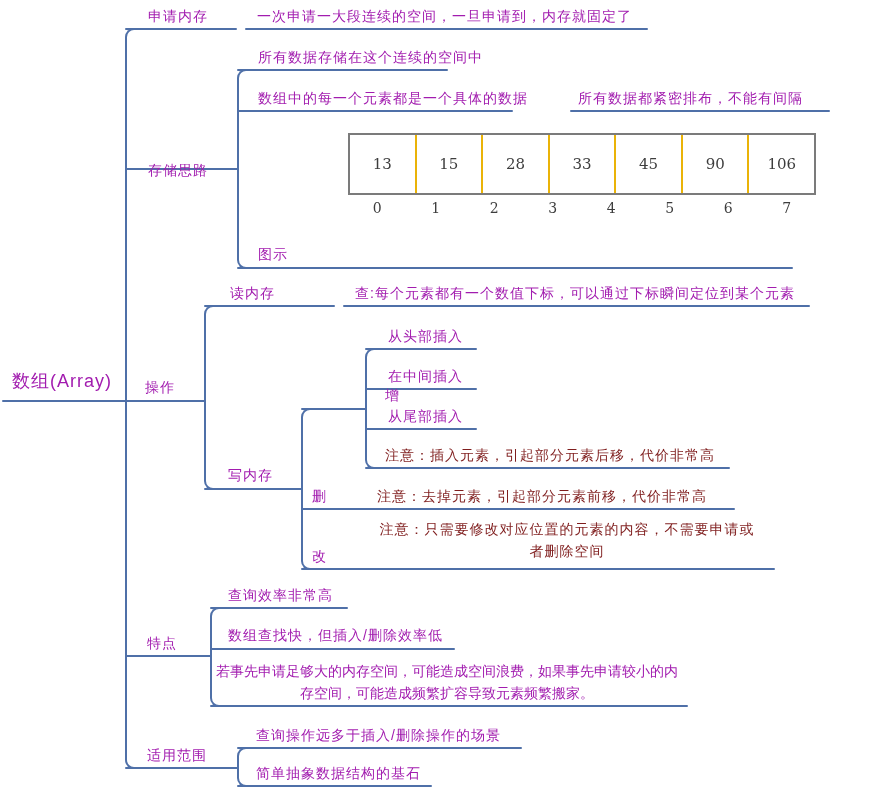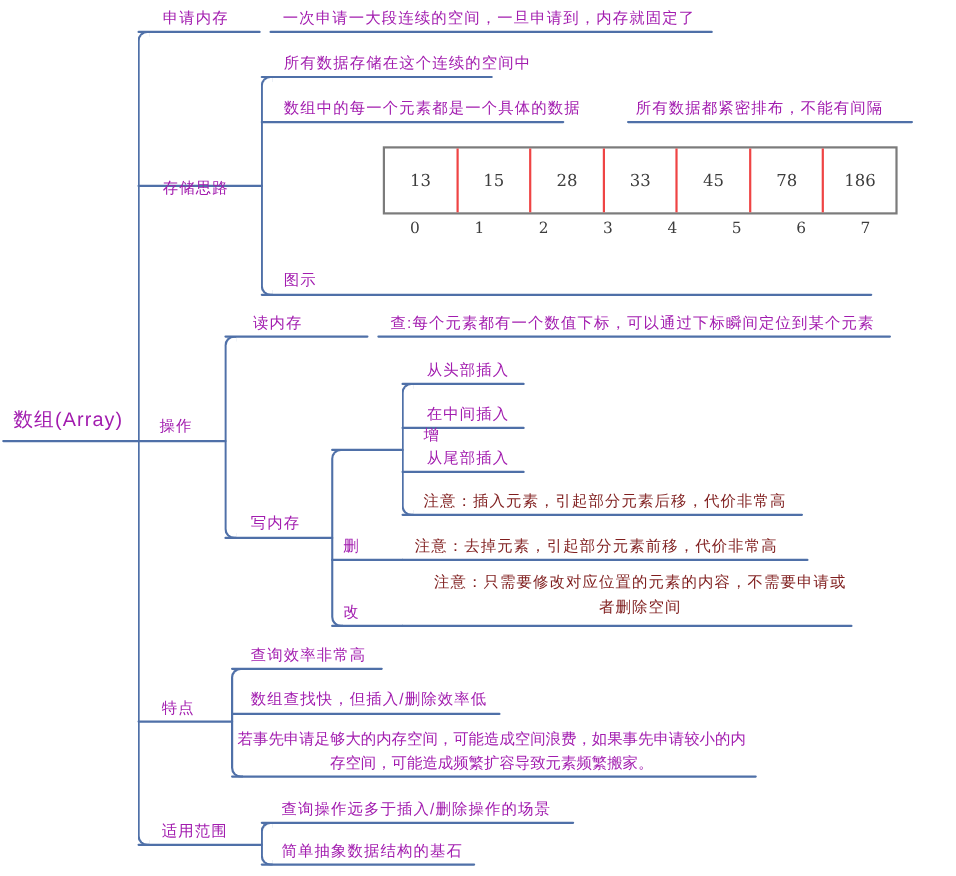--- a/index.html
+++ b/index.html
@@ -44,21 +44,21 @@
     left:348px;top:133px;
     width:468px;height:62px;
     display:flex;
     box-sizing:border-box;
     border:2px solid #7b7b7b;
     background:#ffffff;
   }
   .acell{
     flex:1;
     display:flex;align-items:center;justify-content:center;
-    border-right:2px solid #ef4444;
+    border-right:2px solid #eab308;
     font-family:"DejaVu Serif", serif;
     font-size:15px;
     color:#3d3d3d;
   }
   .acell:last-child{border-right:none;}
   .aindex{
     position:absolute;
     left:348px;top:200px;
     width:468px;
     display:flex;
@@ -123,22 +123,22 @@
   <div class="t" style="left:258px;top:89px;">数组中的每一个元素都是一个具体的数据</div>
   <div class="t" style="left:578px;top:89px;">所有数据都紧密排布，不能有间隔</div>
   <div class="t" style="left:258px;top:245px;">图示</div>
 
   <div class="atable">
     <div class="acell">13</div>
     <div class="acell">15</div>
     <div class="acell">28</div>
     <div class="acell">33</div>
     <div class="acell">45</div>
-    <div class="acell">78</div>
-    <div class="acell">186</div>
+    <div class="acell">90</div>
+    <div class="acell">106</div>
   </div>
   <div class="aindex">
     <span>0</span>
     <span>1</span>
     <span>2</span>
     <span>3</span>
     <span>4</span>
     <span>5</span>
     <span>6</span>
     <span>7</span>
@@ -152,21 +152,21 @@
   <div class="t" style="left:385px;top:386px;">增</div>
   <div class="t" style="left:388px;top:327px;">从头部插入</div>
   <div class="t" style="left:388px;top:367px;">在中间插入</div>
   <div class="t" style="left:388px;top:407px;">从尾部插入</div>
   <div class="t red" style="left:385px;top:446px;">注意：插入元素，引起部分元素后移，代价非常高</div>
 
   <div class="t" style="left:312px;top:487px;">删</div>
   <div class="t red" style="left:377px;top:487px;">注意：去掉元素，引起部分元素前移，代价非常高</div>
 
   <div class="t" style="left:312px;top:547px;">改</div>
-  <div class="t red wrap2" style="left:392px;top:518px;width:380px;">注意：只需要修改对应位置的元素的内容，不需要申请或者删除空间</div>
+  <div class="t red wrap2" style="left:377px;top:518px;width:380px;">注意：只需要修改对应位置的元素的内容，不需要申请或者删除空间</div>
 
   <div class="t" style="left:147px;top:634px;">特点</div>
   <div class="t" style="left:228px;top:586px;">查询效率非常高</div>
   <div class="t" style="left:228px;top:626px;">数组查找快，但插入/删除效率低</div>
   <div class="t wrap2" style="left:212px;top:660px;width:470px;font-size:14px;letter-spacing:0;">若事先申请足够大的内存空间，可能造成空间浪费，如果事先申请较小的内存空间，可能造成频繁扩容导致元素频繁搬家。</div>
 
   <div class="t" style="left:147px;top:746px;">适用范围</div>
   <div class="t" style="left:256px;top:726px;text-align:center;">查询操作远多于插入/删除操作的场景</div>
   <div class="t" style="left:256px;top:764px;">简单抽象数据结构的基石</div>
 

